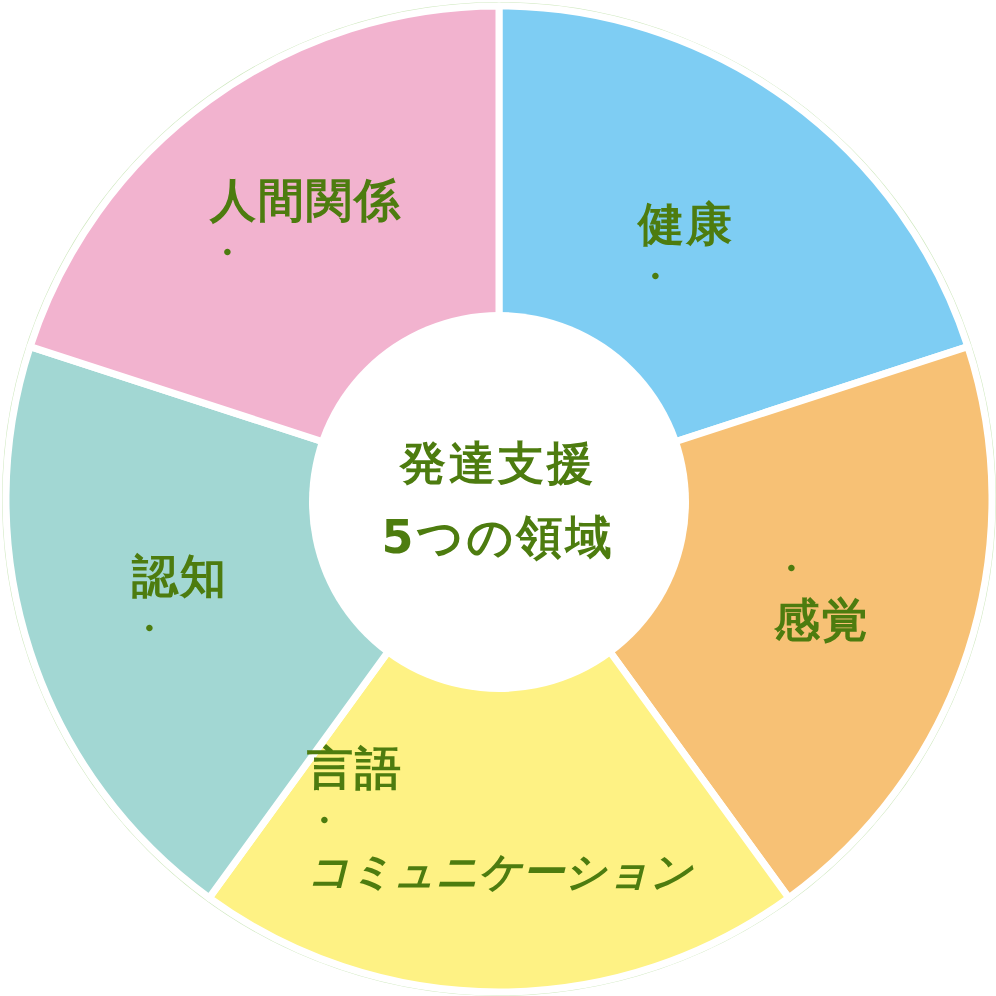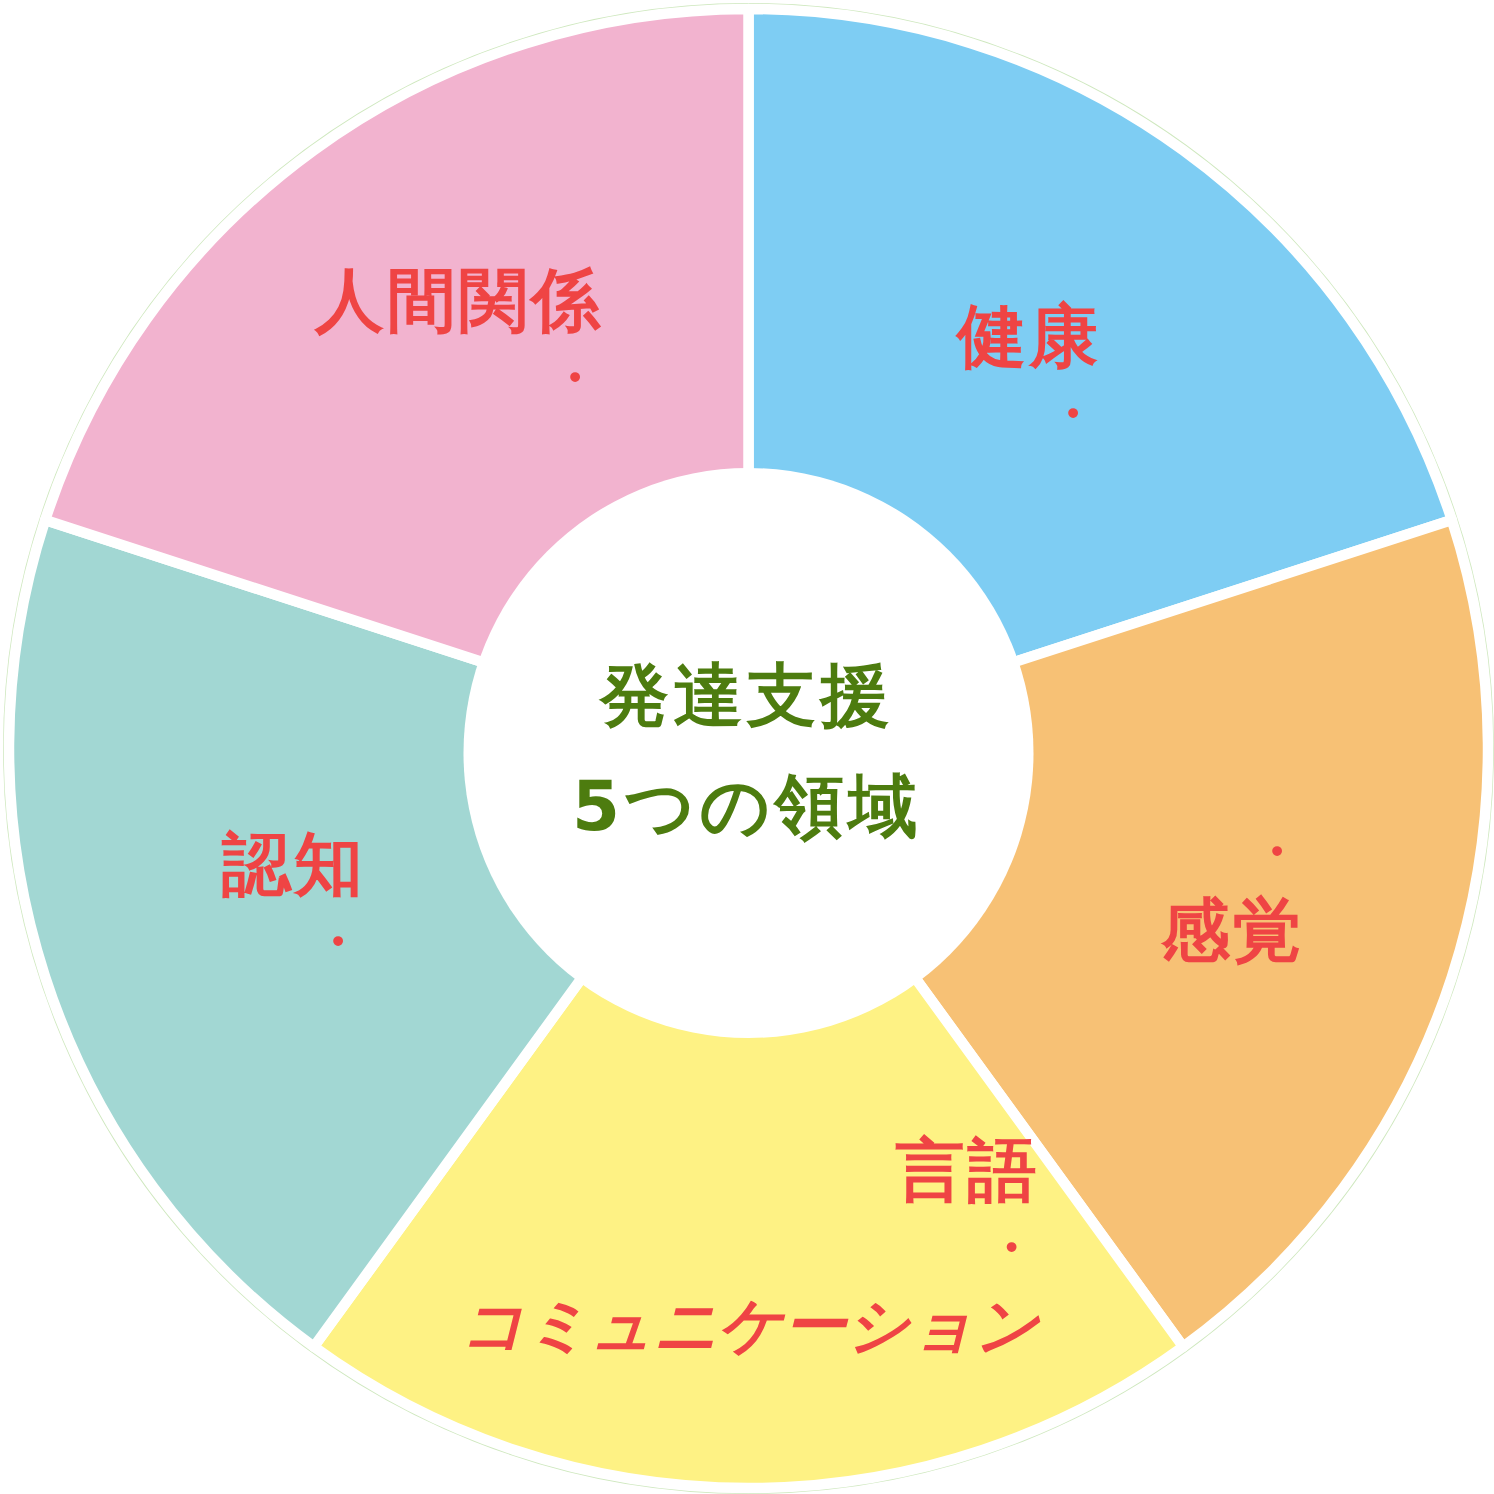--- a/index.html
+++ b/index.html
@@ -1,22 +1,22 @@
 <!DOCTYPE html>
 <html><head>
   <meta charset="utf-8">
   <style>
     html, body { margin: 0; padding: 0; background: #ffffff; }
     body { width: 996px; height: 996px; position: relative; overflow: hidden; }
     #wheel { position: absolute; left: 0; top: 0; width: 996px; height: 996px; }
     .label {
       position: absolute;
       transform: translate(-50%, -50%);
-      text-align: right;
-      color: #ef4444;
+      text-align: left;
+      color: #4d7c0f;
       font-family: "DejaVu Sans", "Liberation Sans", sans-serif;
       font-weight: bold;
       font-size: 46px;
       line-height: 60px;
       letter-spacing: 2px;
       white-space: nowrap;
     }
     .label .dot { display: block; font-size: 34px; line-height: 44px; }
     .center-label {
       position: absolute;
@@ -52,27 +52,27 @@
 <div class="label" style="left:686px; top:222px;margin-top:24px;">
   <span class="line">健康</span>
   <span class="dot">・</span>
 </div>
 
 <div class="label" style="left:822px; top:598px;">
   <span class="dot">・</span>
   <span class="line">感覚</span>
 </div>
 
-<div class="label" style="left:500px; top:820px;margin-top:12px;">
+<div class="label" style="left:500px; top:820px;">
   <span class="line">言語</span>
   <span class="dot">・</span>
   <span class="line" style="font-size:42px; letter-spacing:0;font-style:italic;">コミュニケーション</span>
 </div>
 
-<div class="label" style="left:180px; top:598px;margin-left:16px;">
+<div class="label" style="left:180px; top:598px;">
   <span class="line">認知</span>
   <span class="dot">・</span>
 </div>
 
 <div class="label" style="left:306px; top:222px;">
   <span class="line">人間関係</span>
   <span class="dot">・</span>
 </div>
 
 <div class="center-label">

